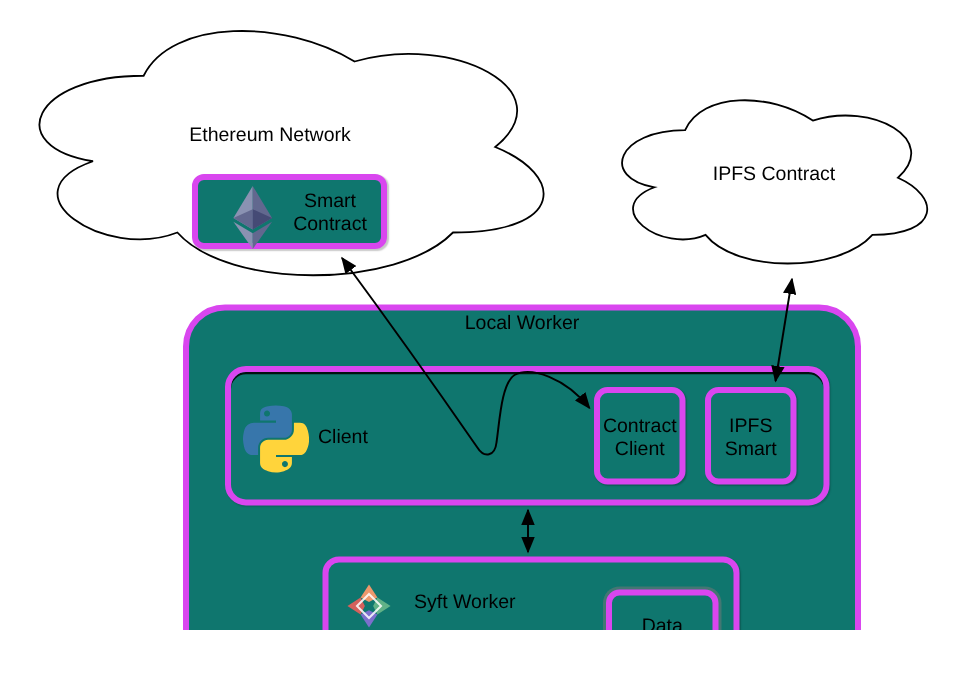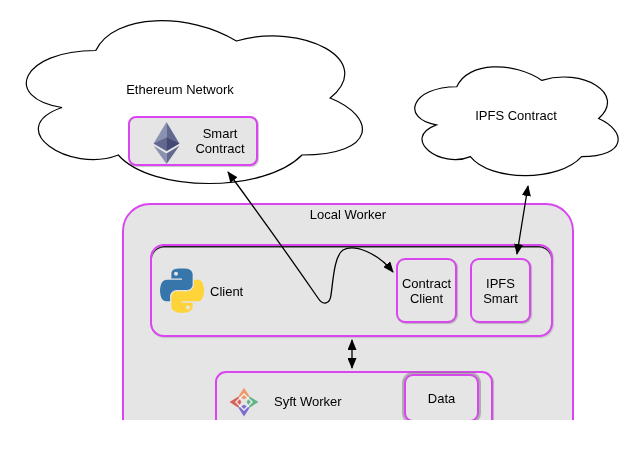--- a/index.html
+++ b/index.html
@@ -3,21 +3,21 @@
 <meta charset="utf-8">
 <style>
   html,body { margin:0; padding:0; background:#ffffff; }
   .canvas {
     position:relative; width:638px; height:420px; background:#ffffff;
     font-family:"Liberation Sans","DejaVu Sans",sans-serif;
     color:#000; font-size:13px; overflow:hidden;
   }
   .abs { position:absolute; }
   .box {
-    position:absolute; background:#e5e5e5; border:2px solid #d946ef;
+    position:absolute; background:#0f766e; border:4px solid #d946ef;
     box-sizing:border-box;
   }
   .shadow { box-shadow:1px 1px 1px rgba(0,0,0,0.22); }
   .lbl { line-height:15px; white-space:pre-line; }
   .center-lbl {
     position:absolute; left:0; right:0; top:50%;
     transform:translateY(-50%); text-align:center;
   }
   .cloud-label {
     position:absolute; text-align:center; width:170px; line-height:15px;
@@ -89,21 +89,21 @@
     <svg style="position:absolute; left:12px; top:14px;" width="30" height="30" viewBox="0 0 24 24">
       <polygon points="12,0.5 16.5,7.5 12,9.8 7.5,7.5" fill="#ED986C"></polygon>
       <polygon points="23.5,12 16.5,16.5 14.2,12 16.5,7.5" fill="#60B287"></polygon>
       <polygon points="12,23.5 7.5,16.5 12,14.2 16.5,16.5" fill="#7C6FCD"></polygon>
       <polygon points="0.5,12 7.5,7.5 9.8,12 7.5,16.5" fill="#D5605C"></polygon>
       <path d="M12 5.6 L18.4 12 L12 18.4 L5.6 12 Z" fill="none" stroke="#ffffff" stroke-width="1.1" opacity="0.85"></path>
     </svg>
     <div style="position:absolute; left:57px; top:50%; transform:translateY(-50%);">Syft Worker</div>
   </div>
 
-  <div class="box node-inner" style="left:404px; top:374px; width:75px; height:48px; border-radius:9px; box-shadow:0 0 0 2px rgba(120,120,120,0.5);">
+  <div class="box node-inner" style="left:404px; top:393px; width:75px; height:48px; border-radius:9px; box-shadow:0 0 0 2px rgba(120,120,120,0.5);">
     <div class="center-lbl">Data</div>
   </div>
 
   <svg id="arrow-layer" width="638" height="456" viewBox="0 0 638 456">
     <defs>
       <marker id="ah" markerUnits="userSpaceOnUse" markerWidth="11" markerHeight="9" refX="10" refY="4.5" orient="auto-start-reverse">
         <path d="M0,0 L11,4.5 L0,9 Z" fill="#000"></path>
       </marker>
     </defs>
     <path d="M 228 172

